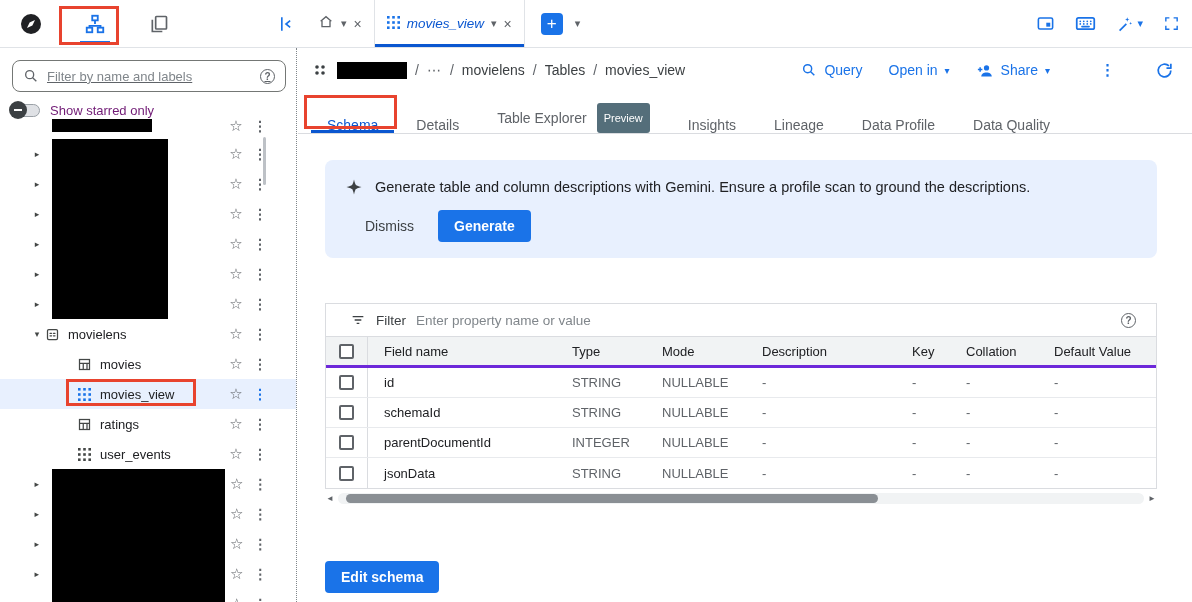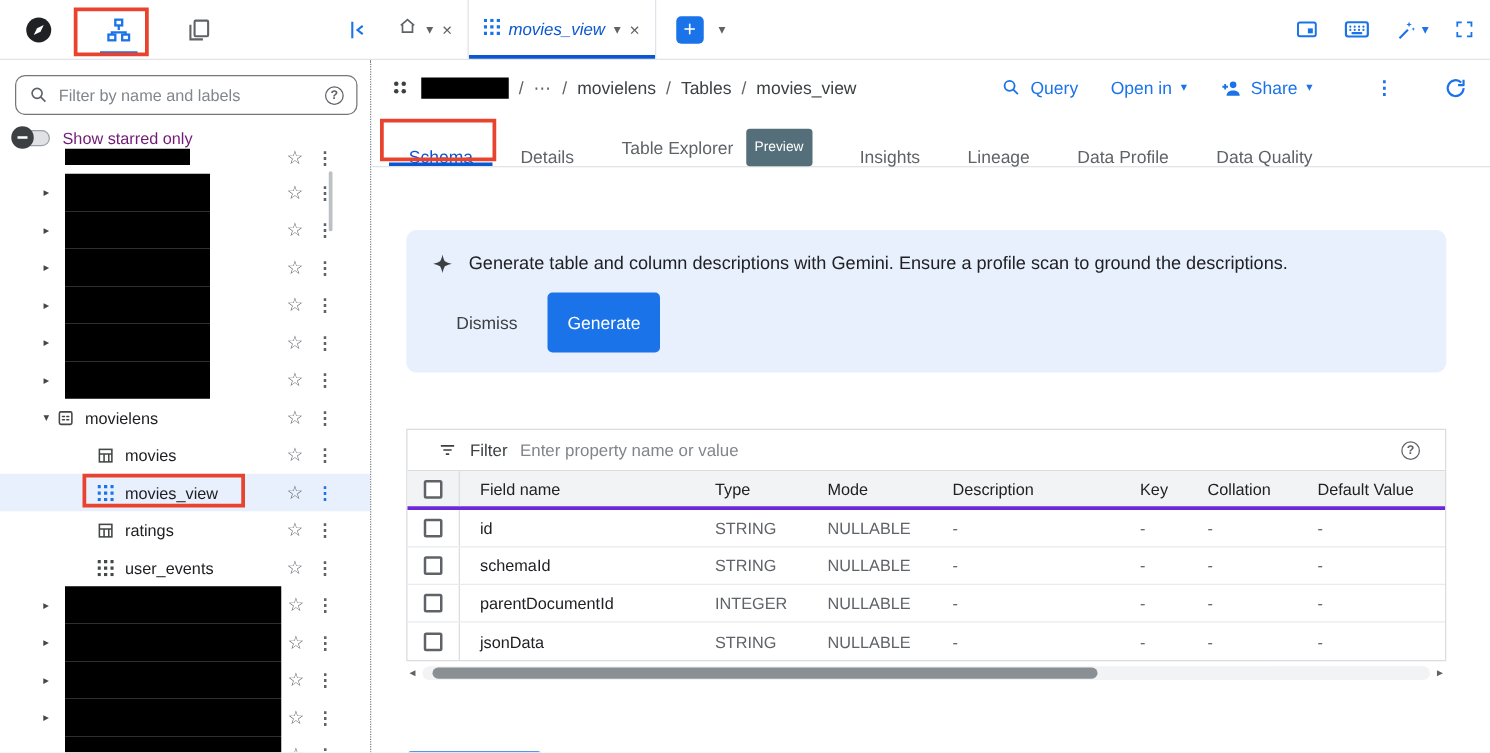--- a/index.html
+++ b/index.html
@@ -27,21 +27,21 @@
   .addtab { width:22px; height:22px; margin:0 12px 0 16px; background:#1a73e8; color:#fff; border-radius:4px;
             display:flex; align-items:center; justify-content:center; font-size:17px; cursor:pointer; }
   .overflow-caret { color:#5f6368; font-size:11px; cursor:pointer; }
   .top-right { position:absolute; right:12px; top:0; height:47px; display:flex; align-items:center; gap:20px; }
   .tricon { color:#1a73e8; display:flex; align-items:center; gap:3px; cursor:pointer; }
 
   
   .sidebar { position:absolute; top:48px; left:0; width:297px; bottom:0; background:#fff;
              border-right:1px dotted #80868b; overflow:hidden; }
   .search-box { position:absolute; top:12px; left:12px; right:10px; height:32px; border:1px solid #747775;
-                border-radius:8px; display:flex; align-items:center; gap:8px; padding:0 10px; color:#5f6368; }
+                border-radius:8px; display:flex; align-items:center; gap:8px; padding:0 10px; color:#5f6368;text-decoration:underline; }
   .search-box input { border:none; outline:none; flex:1; font-size:13px; color:#202124; background:transparent;
                       font-family:"Liberation Sans", sans-serif; }
   .search-box input::placeholder { color:#80868b; }
   .help-circle { width:15px; height:15px; min-width:15px; border:1.5px solid #5f6368; border-radius:50%;
                  color:#5f6368; font-size:10px; font-weight:bold; display:flex; align-items:center;
                  justify-content:center; cursor:pointer; }
   .starred-row { position:absolute; top:52px; left:10px; height:20px; display:flex; align-items:center;
                  gap:10px; font-size:13px; color:#701a75; }
   .toggle { position:relative; width:30px; height:13px; background:#dfe1e5; border:1px solid #9aa0a6;
             border-radius:7px; cursor:pointer; }
@@ -80,25 +80,25 @@
   .refresh { margin-left:14px; cursor:pointer; display:flex; }
 
   .tabsbar { position:absolute; left:298px; top:92px; right:0; height:42px; border-bottom:1px solid #dadce0;
              display:flex; align-items:flex-end; padding-left:10px; font-size:14px; color:#5f6368; }
   .ptab { padding:0 16px; margin:0 3px; display:flex; align-items:center; gap:10px; cursor:pointer; }
   .ptab.active { color:#0b57d0; font-weight:500; box-shadow:inset 0 -3px 0 #0b57d0; }
   .badge { background:#546e7a; color:#fff; font-size:11px; padding:9px 7px; border-radius:3px; }
 
   .content { position:absolute; left:298px; top:134px; right:0; bottom:0; background:#fff;
              padding:26px 35px 0 27px; overflow:hidden; }
-  .banner { background:#e8f0fe; border-radius:8px; padding:18px 24px 16px 20px;margin-top:24px; }
+  .banner { background:#e8f0fe; border-radius:8px; padding:18px 24px 16px 20px; }
   .banner-msg { display:flex; align-items:center; gap:12px; font-size:14.5px; color:#202124; }
   .banner-actions { margin-top:14px; display:flex; align-items:center; gap:10px; padding-left:6px; }
   .dismiss { color:#3c4043; font-weight:500; font-size:14px; padding:6px 14px; cursor:pointer; }
-  .btn-blue { background:#1a73e8; color:#fff; font-size:14px; font-weight:400; height:48px; padding:0 16px;
+  .btn-blue { background:#1a73e8; color:#fff; font-size:14px; font-weight:700; height:32px; padding:0 16px;
               border-radius:4px; display:inline-flex; align-items:center; border:none; cursor:pointer;
               font-family:"Liberation Sans", sans-serif; }
 
   .card { margin-top:45px; border:1px solid #dadce0; }
   .filter-row { height:33px; display:flex; align-items:center; gap:10px; padding:0 20px 0 24px;
                 border-bottom:1px solid #dadce0; }
   .filter-label { font-size:13.5px; color:#3c4043; font-weight:500; }
   .filter-row input { flex:1; border:none; outline:none; font-size:13.5px; color:#202124;
                       font-family:"Liberation Sans", sans-serif; }
   .filter-row input::placeholder { color:#80868b; }

